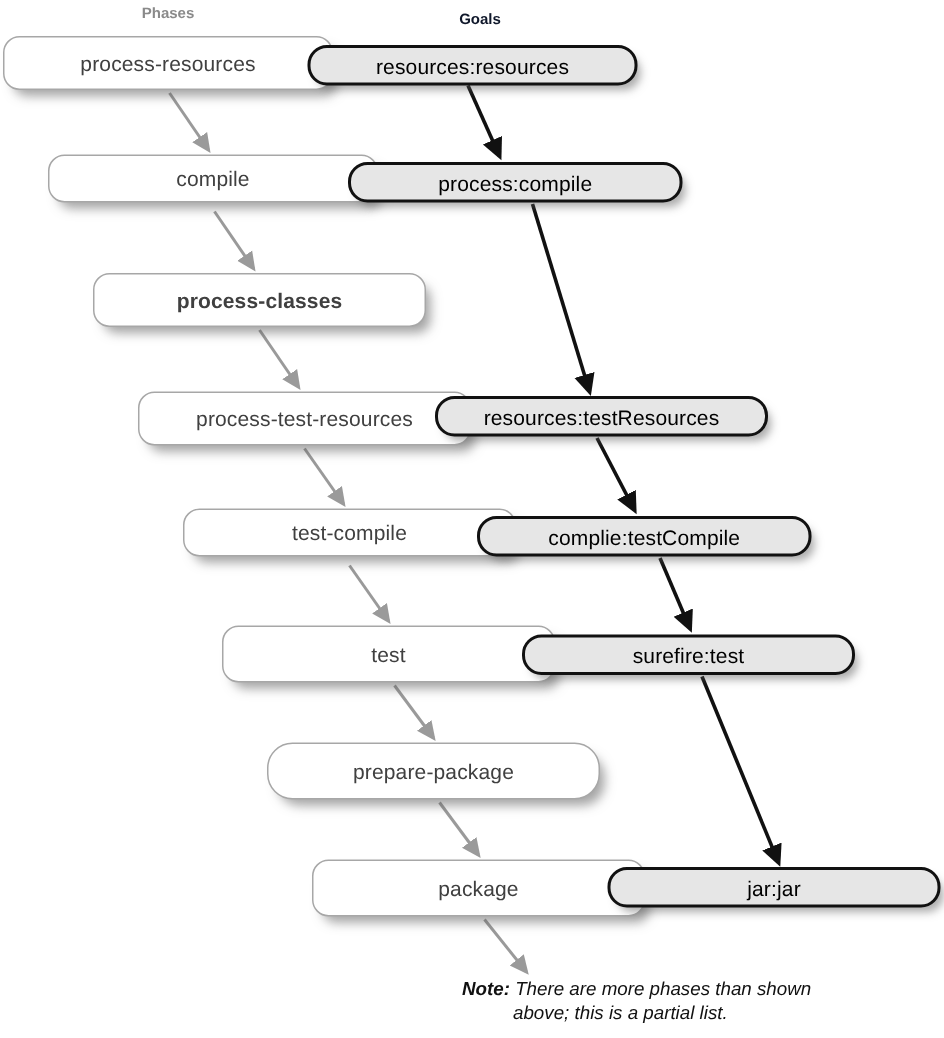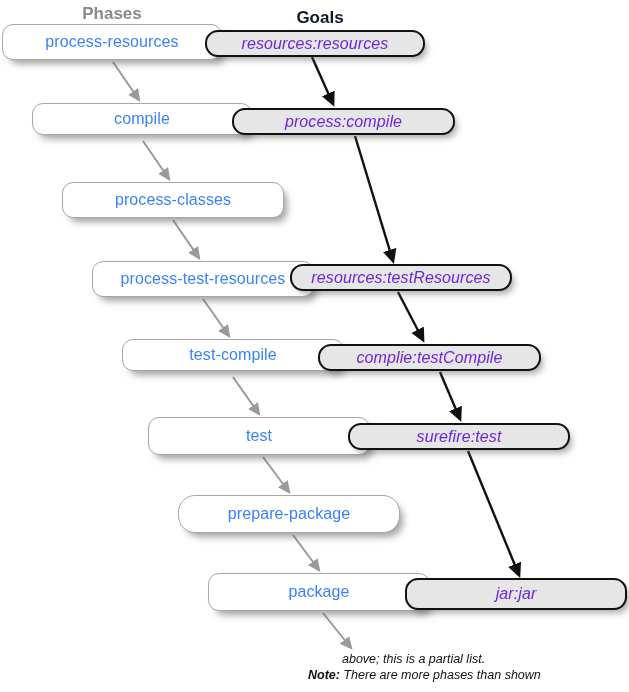--- a/index.html
+++ b/index.html
@@ -19,60 +19,59 @@
     position: absolute;
     left: 0; top: 0;
     width: 629px;
     height: 692px;
   }
 
   
   .col-header {
     position: absolute;
     font-weight: bold;
-    font-size: 17px;
+    font-size: 10px;
     white-space: nowrap;
     transform: translateX(-50%);
   }
   .col-header.phases { color: #8a8a8a; }
   .col-header.goals  { color: #0f172a; }
 
   
   .phase-box {
     position: absolute;
     box-sizing: border-box;
     background: #ffffff;
     border: 1.4px solid #a7a7a7;
     border-radius: 11px;
-    color: #3b82f6;
-    font-size: 16px;
+    color: #404040;
+    font-size: 14px;
     display: flex;
     align-items: center;
     justify-content: center;
     letter-spacing: 0.1px;
     box-shadow: 5px 6px 7px -2px rgba(90,90,90,0.55);
     z-index: 2;
   }
 
   
   .goal-box {
     position: absolute;
     box-sizing: border-box;
     background: #e6e6e6;
     border: 2.2px solid #111111;
     border-radius: 13px;
-    color: #6d28d9;
-    font-size: 16px;
+    color: #000000;
+    font-size: 14px;
     display: flex;
     align-items: center;
     justify-content: center;
     letter-spacing: 0.1px;
     box-shadow: 4px 5px 6px -2px rgba(90,90,90,0.5);
     z-index: 4;
-    font-style: italic;
   }
 
   
   svg.arrow-layer {
     position: absolute;
     left: 0; top: 0;
     width: 629px;
     height: 692px;
     overflow: visible;
   }
@@ -137,40 +136,40 @@
         <line x1="355" y1="136" x2="393" y2="261" stroke="#111111" stroke-width="2.4" marker-end="url(#arrow-black)"></line>
         <line x1="398" y1="292" x2="423" y2="340" stroke="#111111" stroke-width="2.4" marker-end="url(#arrow-black)"></line>
         <line x1="440" y1="372" x2="460" y2="419" stroke="#111111" stroke-width="2.4" marker-end="url(#arrow-black)"></line>
         <line x1="468" y1="451" x2="519" y2="575" stroke="#111111" stroke-width="2.4" marker-end="url(#arrow-black)"></line>
       </g>
   </svg>
 
   <div id="phase-box-container">
       <div class="phase-box" style="left: 2px; top: 24px; width: 220px; height: 36px;">process-resources</div>
       <div class="phase-box" style="left: 32px; top: 103px; width: 220px; height: 32px;">compile</div>
-      <div class="phase-box" style="left: 62px; top: 182px; width: 222px; height: 36px;">process-classes</div>
+      <div class="phase-box" style="left: 62px; top: 182px; width: 222px; height: 36px; font-weight: bold;">process-classes</div>
       <div class="phase-box" style="left: 92px; top: 261px; width: 222px; height: 36px;">process-test-resources</div>
       <div class="phase-box" style="left: 122px; top: 339px; width: 222px; height: 32px;">test-compile</div>
       <div class="phase-box" style="left: 148px; top: 417px; width: 222px; height: 38px;">test</div>
       <div class="phase-box" style="left: 178px; top: 495px; width: 222px; height: 38px; border-radius: 17px;">prepare-package</div>
       <div class="phase-box" style="left: 208px; top: 573px; width: 222px; height: 38px;">package</div>
     </div>
 
   <div id="goal-box-container">
       <div class="goal-box" style="left: 205px; top: 30px; width: 220px; height: 27px;">resources:resources</div>
       <div class="goal-box" style="left: 232px; top: 108px; width: 223px; height: 27px;">process:compile</div>
       <div class="goal-box" style="left: 290px; top: 264px; width: 222px; height: 27px;">resources:testResources</div>
       <div class="goal-box" style="left: 318px; top: 344px; width: 223px; height: 27px;">complie:testCompile</div>
       <div class="goal-box" style="left: 348px; top: 423px; width: 222px; height: 27px;">surefire:test</div>
-      <div class="goal-box" style="left: 405px; top: 578px; width: 222px; height: 32px;">jar:jar</div>
+      <div class="goal-box" style="left: 405px; top: 578px; width: 222px; height: 27px;">jar:jar</div>
     </div>
 
   <div class="note" style="left: 308px; top: 652px;">
-    <span class="note-line second">
-      <span class="note-text">above; this is a partial list.</span>
-    </span>
     <span class="note-line">
       <span class="note-label">Note:</span>
       <span class="note-text">There are more phases than shown</span>
+    </span>
+    <span class="note-line second">
+      <span class="note-text">above; this is a partial list.</span>
     </span>
   </div>
 
 </div>
 
 </body></html>

